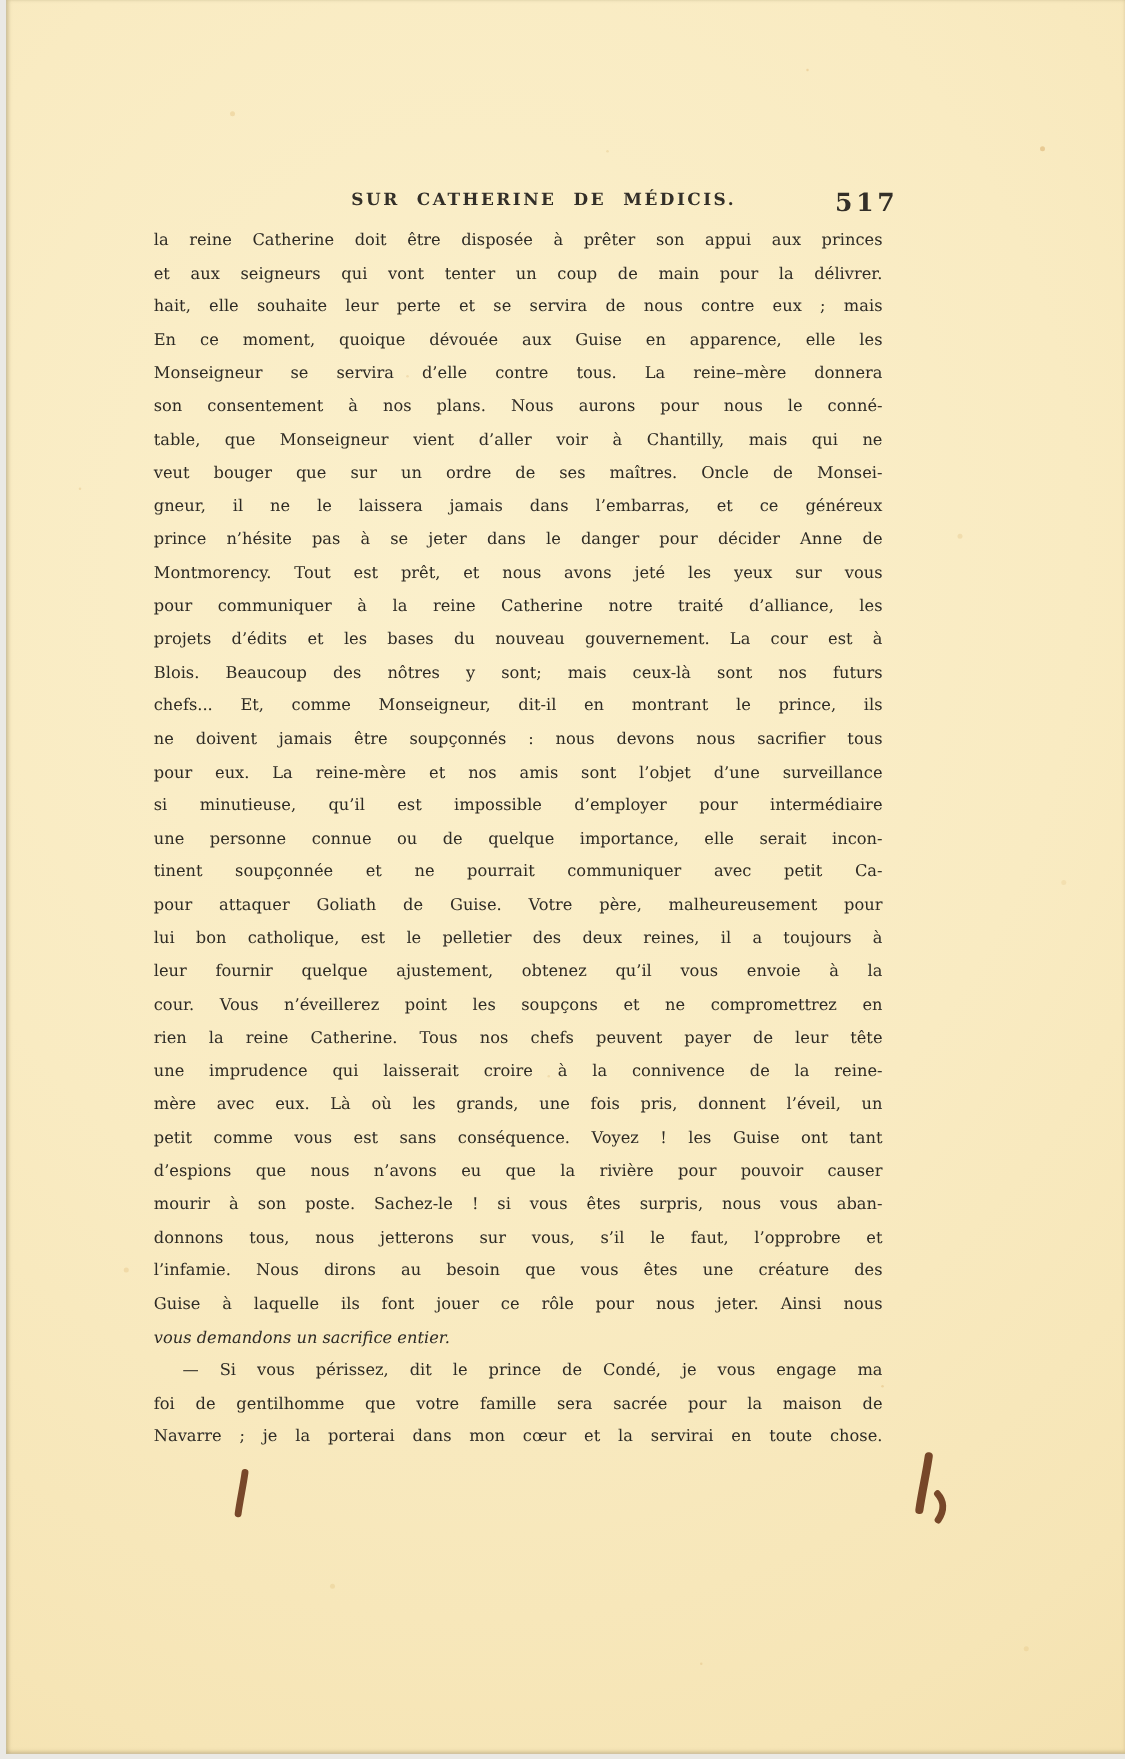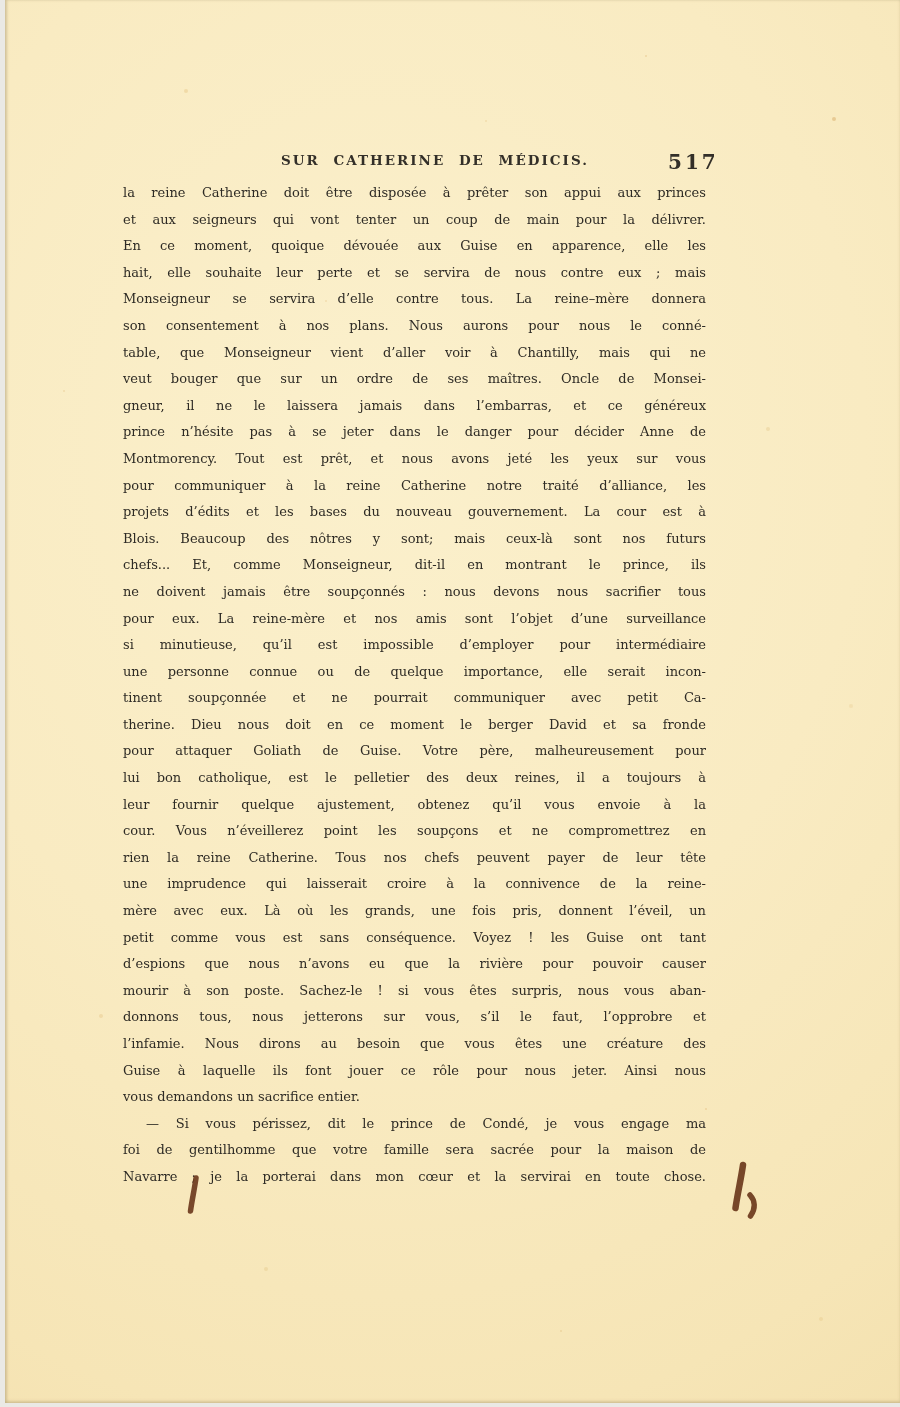--- a/index.html
+++ b/index.html
@@ -85,20 +85,21 @@
   .line {
     text-align: justify;
     text-align-last: justify;
     text-justify: inter-word;
     height: 26.6px;
     overflow: visible;
     white-space: normal;
   }
   .line.short-last {
     text-align-last: left;
+    font-style: italic;
   }
   .para-indent .line:first-child {
     text-indent: 23px;
   }
   .ink-overlay {
     position: absolute;
     left: 0; top: 0;
     pointer-events: none;
   }
 </style>
@@ -112,39 +113,38 @@
   </div>
 
   <div class="running-header">SUR CATHERINE DE MÉDICIS.</div>
 
   <div class="page-number">517</div>
 
   <div class="body-text">
     <div class="paragraph">
         <div class="line">la reine Catherine doit être disposée à prêter son appui aux princes</div>
         <div class="line">et aux seigneurs qui vont tenter un coup de main pour la délivrer.</div>
+        <div class="line">hait, elle souhaite leur perte et se servira de nous contre eux ; mais</div>
         <div class="line">En ce moment, quoique dévouée aux Guise en apparence, elle les</div>
-        <div class="line">hait, elle souhaite leur perte et se servira de nous contre eux ; mais</div>
         <div class="line">Monseigneur se servira d’elle contre tous. La reine–mère donnera</div>
         <div class="line">son consentement à nos plans. Nous aurons pour nous le conné-</div>
         <div class="line">table, que Monseigneur vient d’aller voir à Chantilly, mais qui ne</div>
         <div class="line">veut bouger que sur un ordre de ses maîtres. Oncle de Monsei-</div>
         <div class="line">gneur, il ne le laissera jamais dans l’embarras, et ce généreux</div>
         <div class="line">prince n’hésite pas à se jeter dans le danger pour décider Anne de</div>
         <div class="line">Montmorency. Tout est prêt, et nous avons jeté les yeux sur vous</div>
         <div class="line">pour communiquer à la reine Catherine notre traité d’alliance, les</div>
         <div class="line">projets d’édits et les bases du nouveau gouvernement. La cour est à</div>
         <div class="line">Blois. Beaucoup des nôtres y sont; mais ceux-là sont nos futurs</div>
         <div class="line">chefs... Et, comme Monseigneur, dit-il en montrant le prince, ils</div>
         <div class="line">ne doivent jamais être soupçonnés : nous devons nous sacrifier tous</div>
         <div class="line">pour eux. La reine-mère et nos amis sont l’objet d’une surveillance</div>
         <div class="line">si minutieuse, qu’il est impossible d’employer pour intermédiaire</div>
         <div class="line">une personne connue ou de quelque importance, elle serait incon-</div>
         <div class="line">tinent soupçonnée et ne pourrait communiquer avec petit Ca-</div>
-        <div class="line">therine. Dieu nous doit en ce moment le berger David et sa fronde</div>
         <div class="line">pour attaquer Goliath de Guise. Votre père, malheureusement pour</div>
         <div class="line">lui bon catholique, est le pelletier des deux reines, il a toujours à</div>
         <div class="line">leur fournir quelque ajustement, obtenez qu’il vous envoie à la</div>
         <div class="line">cour. Vous n’éveillerez point les soupçons et ne compromettrez en</div>
         <div class="line">rien la reine Catherine. Tous nos chefs peuvent payer de leur tête</div>
         <div class="line">une imprudence qui laisserait croire à la connivence de la reine-</div>
         <div class="line">mère avec eux. Là où les grands, une fois pris, donnent l’éveil, un</div>
         <div class="line">petit comme vous est sans conséquence. Voyez ! les Guise ont tant</div>
         <div class="line">d’espions que nous n’avons eu que la rivière pour pouvoir causer</div>
         <div class="line">mourir à son poste. Sachez-le ! si vous êtes surpris, nous vous aban-</div>

